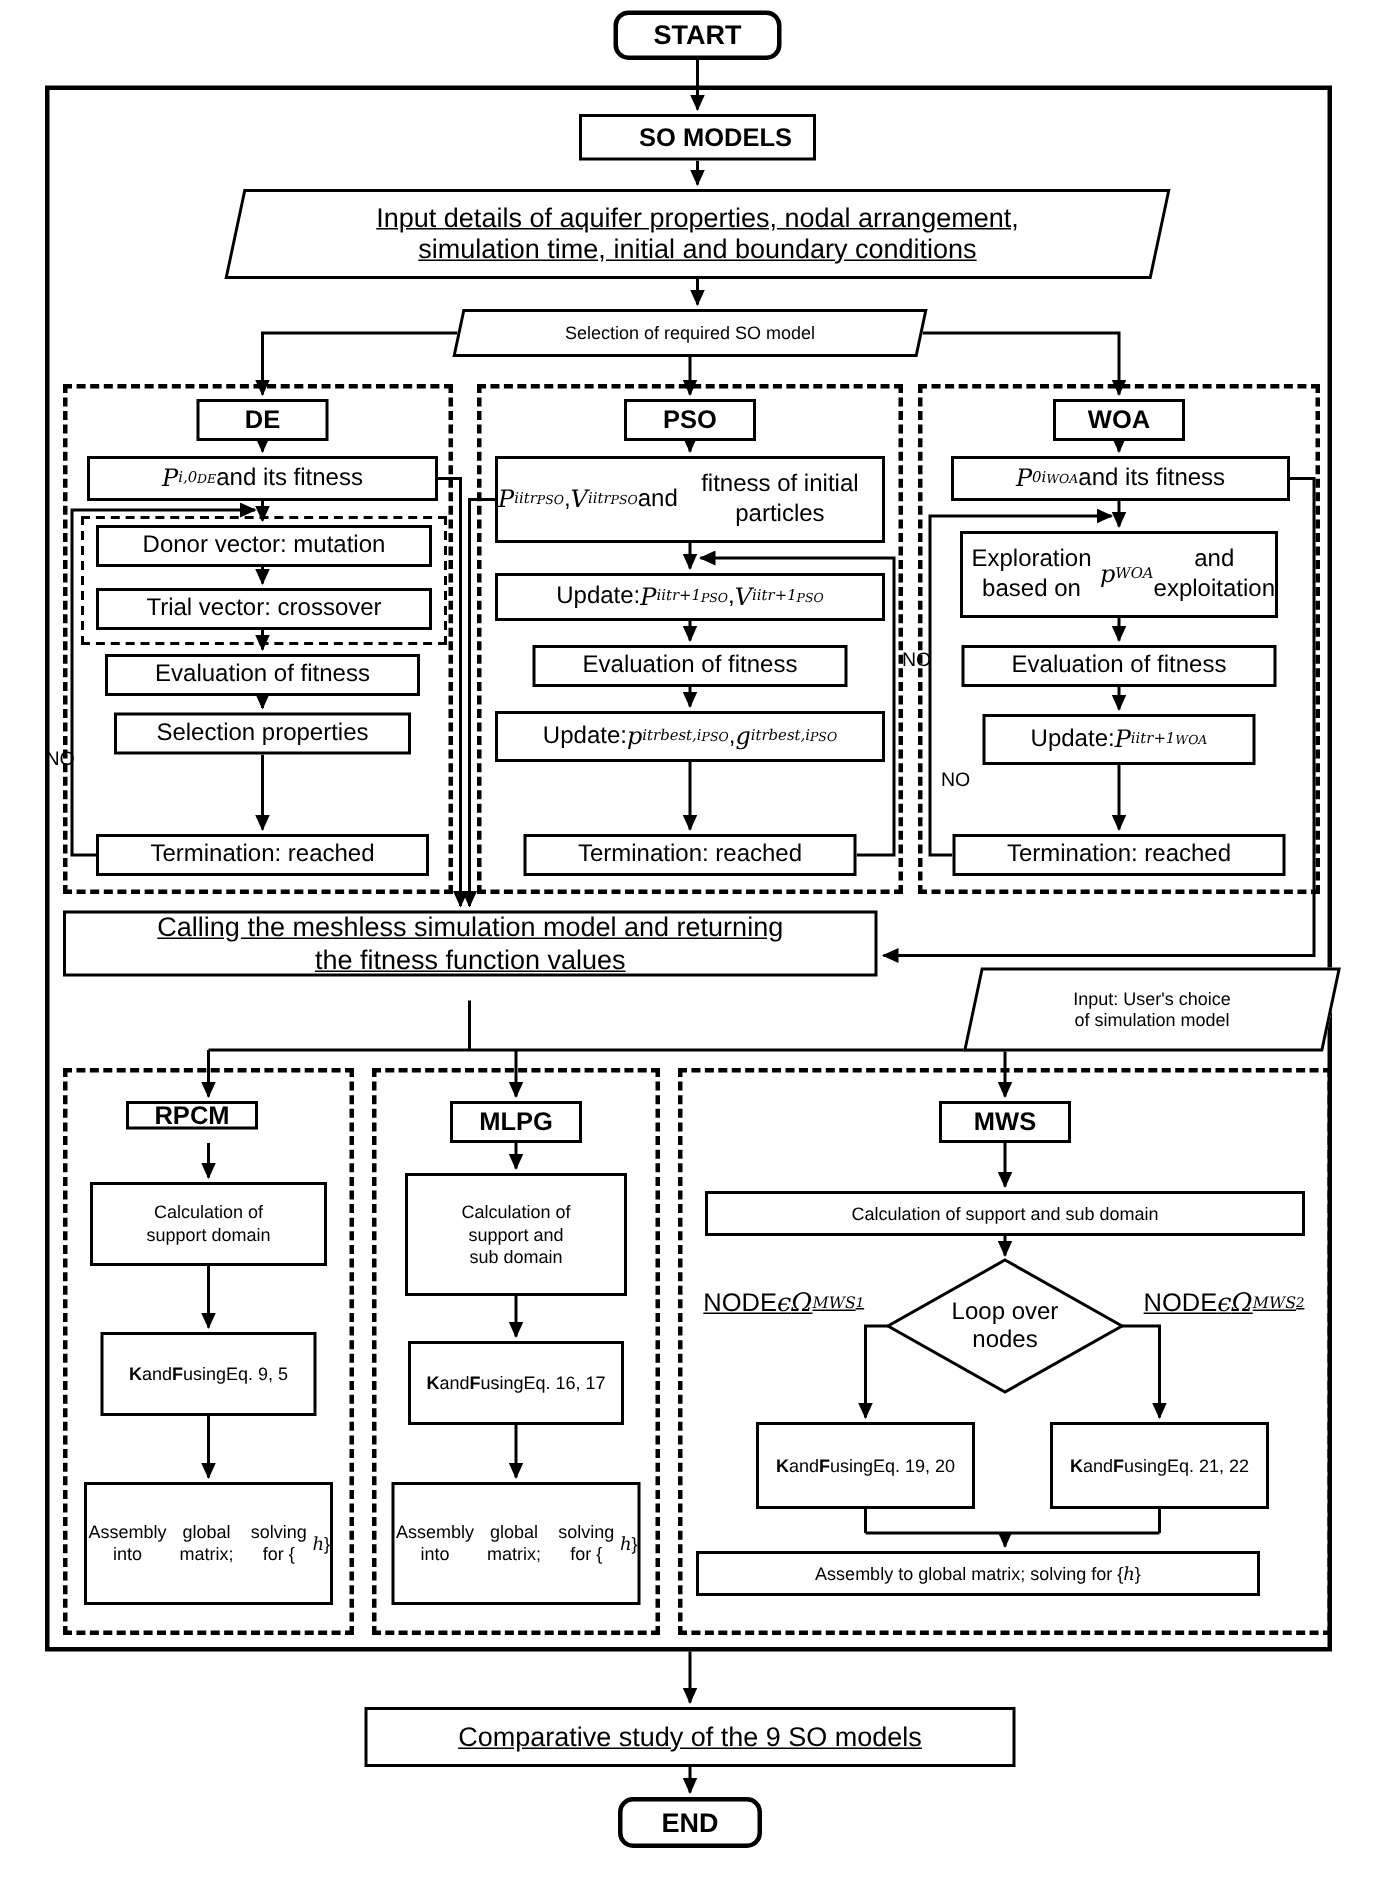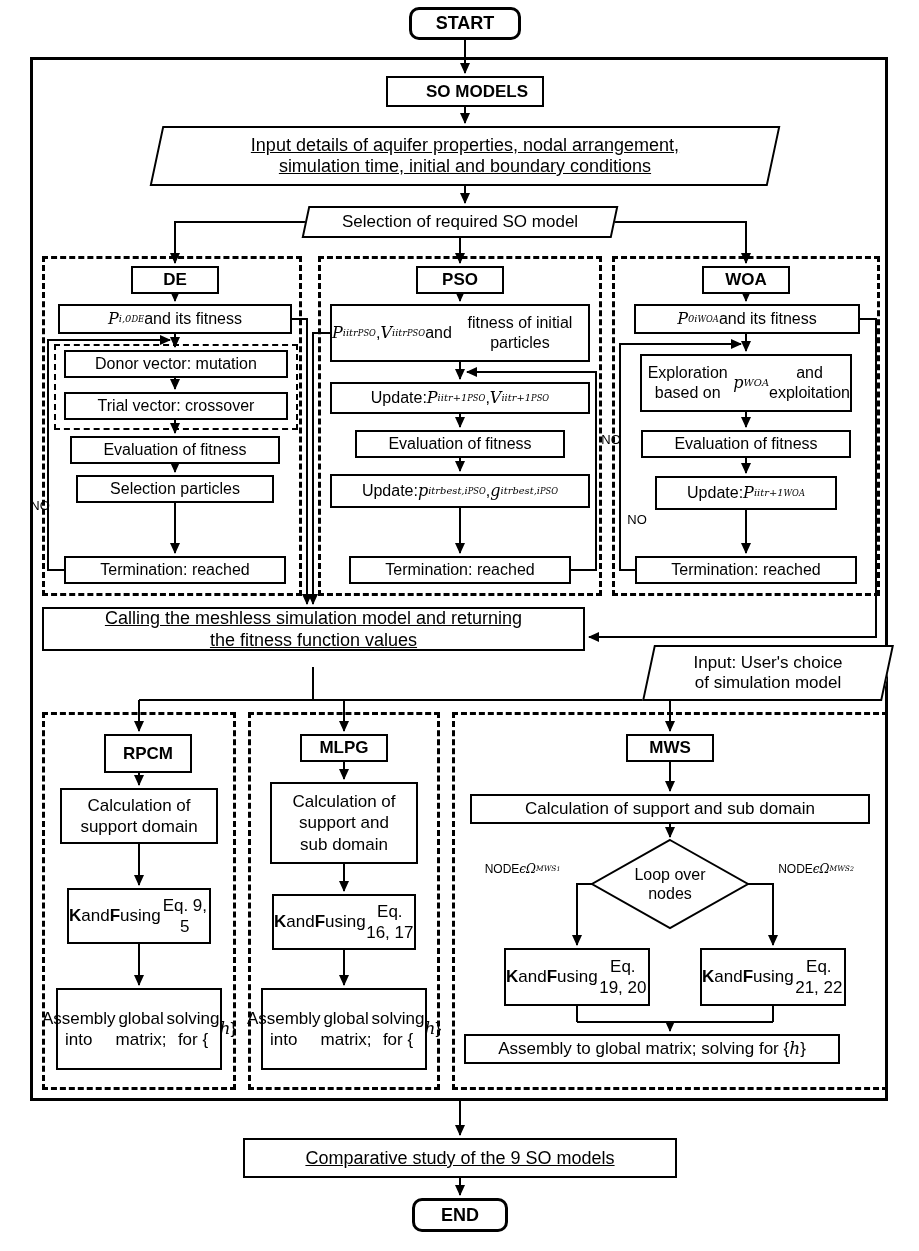--- a/index.html
+++ b/index.html
@@ -14,22 +14,22 @@
           white-space:pre-line; line-height:1.25; }
   .terminal { border-width:3px; border-radius:10px; font-weight:bold; font-size:18px; }
   .heading { font-weight:bold; font-size:17px; }
   .pgram { position:absolute; z-index:3; }
   .pgram .skew { position:absolute; left:0; top:0; right:0; bottom:0; background:#fff;
                  border:2px solid #000; transform:skewX(-12deg); }
   .pgram .ptext { position:absolute; left:0; top:0; right:0; bottom:0; display:flex;
                   align-items:center; justify-content:center; text-align:center; white-space:pre-line; }
   .label { position:absolute; z-index:4; background:transparent; display:flex;
            align-items:center; justify-content:center; text-align:center; white-space:pre-line; line-height:1.2; }
-  .fs11 { font-size:12px; } .fs13 { font-size:13px; } .fs16 { font-size:16px; }
-  .fs17 { font-size:17px; } .fs18 { font-size:18px;text-decoration:underline; }
+  .fs11 { font-size:17px;text-decoration:underline; } .fs13 { font-size:13px; } .fs16 { font-size:16px; }
+  .fs17 { font-size:12px; } .fs18 { font-size:18px;text-decoration:underline; }
   .seg-b { font-weight:bold; }
   .seg-m, .seg-msup, .seg-msub, .seg-msubsub { font-family:"DejaVu Serif", serif; font-style:italic; }
   .seg-msup { font-size:0.62em; vertical-align:0.55em; }
   .seg-msub { font-size:0.62em; vertical-align:-0.25em; }
   .seg-msubsub { font-size:0.52em; vertical-align:-0.5em; }
 </style>
 </head>
 <body>
 
 <div class="canvas">
@@ -121,21 +121,21 @@
     <div class="ptext fs17">Selection of required SO model</div>
   </div>
 
   <div class="group" style="left:42px; top:256px; width:260px; height:340px;"></div>
   <div class="node heading" style="left:131px; top:266px; width:88px; height:28px;">DE</div>
   <div class="node fs16" style="left:58px; top:304px; width:234px; height:30px;"><span class="seg-m">P</span><span class="seg-msub">i,0</span><span class="seg-msubsub">DE</span><span class="seg-n"> and its fitness</span></div>
   <div class="inner-group" style="left:54px; top:344px; width:244px; height:86px;"></div>
   <div class="node fs16" style="left:64px; top:392px; width:224px; height:28px;">Trial vector: crossover</div>
   <div class="node fs16" style="left:64px; top:350px; width:224px; height:28px;">Donor vector: mutation</div>
   <div class="node fs16" style="left:70px; top:436px; width:210px; height:28px;">Evaluation of fitness</div>
-  <div class="node fs16" style="left:76px; top:475px; width:198px; height:28px;">Selection particles</div>
+  <div class="node fs16" style="left:76px; top:475px; width:198px; height:28px;">Selection properties</div>
   <div class="node fs16" style="left:64px; top:556px; width:222px; height:28px;">Termination: reached</div>
   <div class="label fs13" style="left:28px; top:497px; width:24px; height:18px;">NO</div>
 
   <div class="group" style="left:318px; top:256px; width:284px; height:340px;"></div>
   <div class="node heading" style="left:416px; top:266px; width:88px; height:28px;">PSO</div>
   <div class="node fs16" style="left:330px; top:304px; width:260px; height:58px;"><span class="seg-m">P</span><span class="seg-msub">i</span><span class="seg-msup">itr</span><span class="seg-msubsub">PSO</span><span class="seg-n">, </span><span class="seg-m">V</span><span class="seg-msub">i</span><span class="seg-msup">itr</span><span class="seg-msubsub">PSO</span><span class="seg-n"> and</span><br><span class="seg-n">fitness of initial particles</span></div>
   <div class="node fs16" style="left:330px; top:382px; width:260px; height:32px;"><span class="seg-n">Update: </span><span class="seg-m">P</span><span class="seg-msub">i</span><span class="seg-msup">itr+1</span><span class="seg-msubsub">PSO</span><span class="seg-n">, </span><span class="seg-m">V</span><span class="seg-msub">i</span><span class="seg-msup">itr+1</span><span class="seg-msubsub">PSO</span></div>
   <div class="node fs16" style="left:355px; top:430px; width:210px; height:28px;">Evaluation of fitness</div>
   <div class="node fs16" style="left:330px; top:474px; width:260px; height:34px;"><span class="seg-n">Update: </span><span class="seg-m">p</span><span class="seg-msup">itr</span><span class="seg-msub">best,i</span><span class="seg-msubsub">PSO</span><span class="seg-n">, </span><span class="seg-m">g</span><span class="seg-msup">itr</span><span class="seg-msub">best,i</span><span class="seg-msubsub">PSO</span></div>
   <div class="node fs16" style="left:349px; top:556px; width:222px; height:28px;">Termination: reached</div>
@@ -153,21 +153,21 @@
   <div class="node fs18" style="left:42px; top:607px; width:543px; height:44px;">Calling the meshless simulation model and returning
 the fitness function values</div>
 
   <div class="pgram" style="left:648px; top:645px; width:240px; height:56px;">
     <div class="skew"></div>
     <div class="ptext fs17">Input: User's choice
 of simulation model</div>
   </div>
 
   <div class="group" style="left:42px; top:712px; width:194px; height:378px;"></div>
-  <div class="node heading" style="left:104px; top:734px; width:88px; height:39px;">RPCM</div>
+  <div class="node heading" style="left:84px; top:734px; width:88px; height:19px;">RPCM</div>
   <div class="node fs17" style="left:60px; top:788px; width:158px; height:56px;">Calculation of
 support domain</div>
   <div class="node fs17" style="left:67px; top:888px; width:144px; height:56px;"><span class="seg-b">K</span><span class="seg-n"> and </span><span class="seg-b">F</span><span class="seg-n"> using</span><br><span class="seg-n">Eq. 9, 5</span></div>
   <div class="node fs17" style="left:56px; top:988px; width:166px; height:82px;"><span class="seg-n">Assembly into</span><br><span class="seg-n">global matrix;</span><br><span class="seg-n">solving for {</span><span class="seg-m">h</span><span class="seg-n">}</span></div>
 
   <div class="group" style="left:248px; top:712px; width:192px; height:378px;"></div>
   <div class="node heading" style="left:300px; top:734px; width:88px; height:28px;">MLPG</div>
   <div class="node fs17" style="left:270px; top:782px; width:148px; height:82px;">Calculation of
 support and
 sub domain</div>

